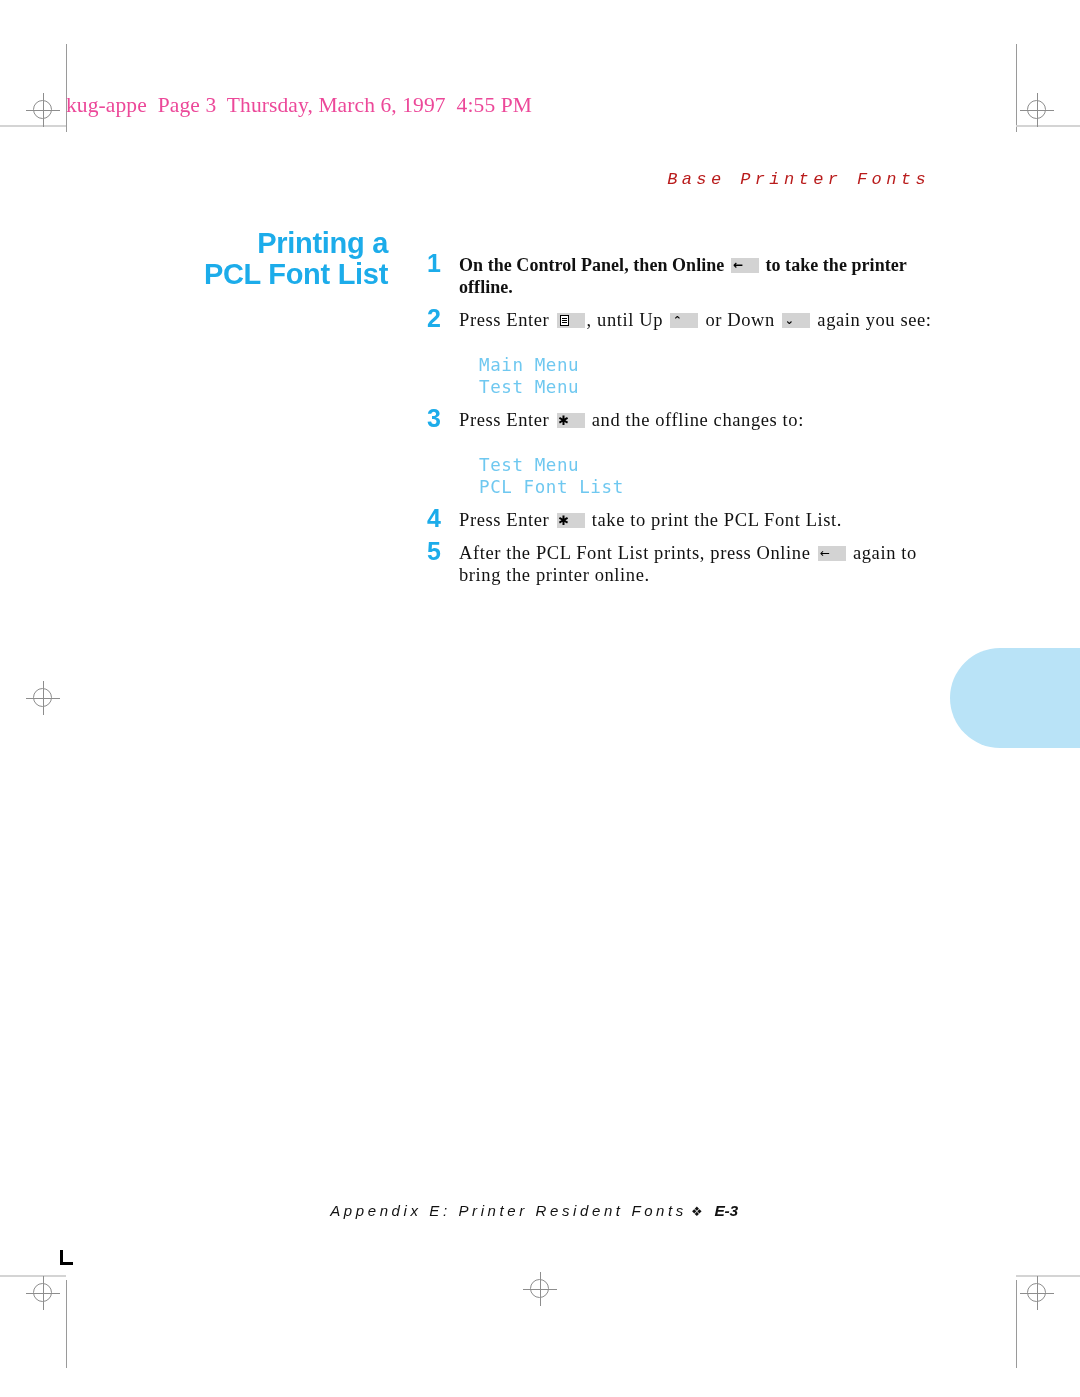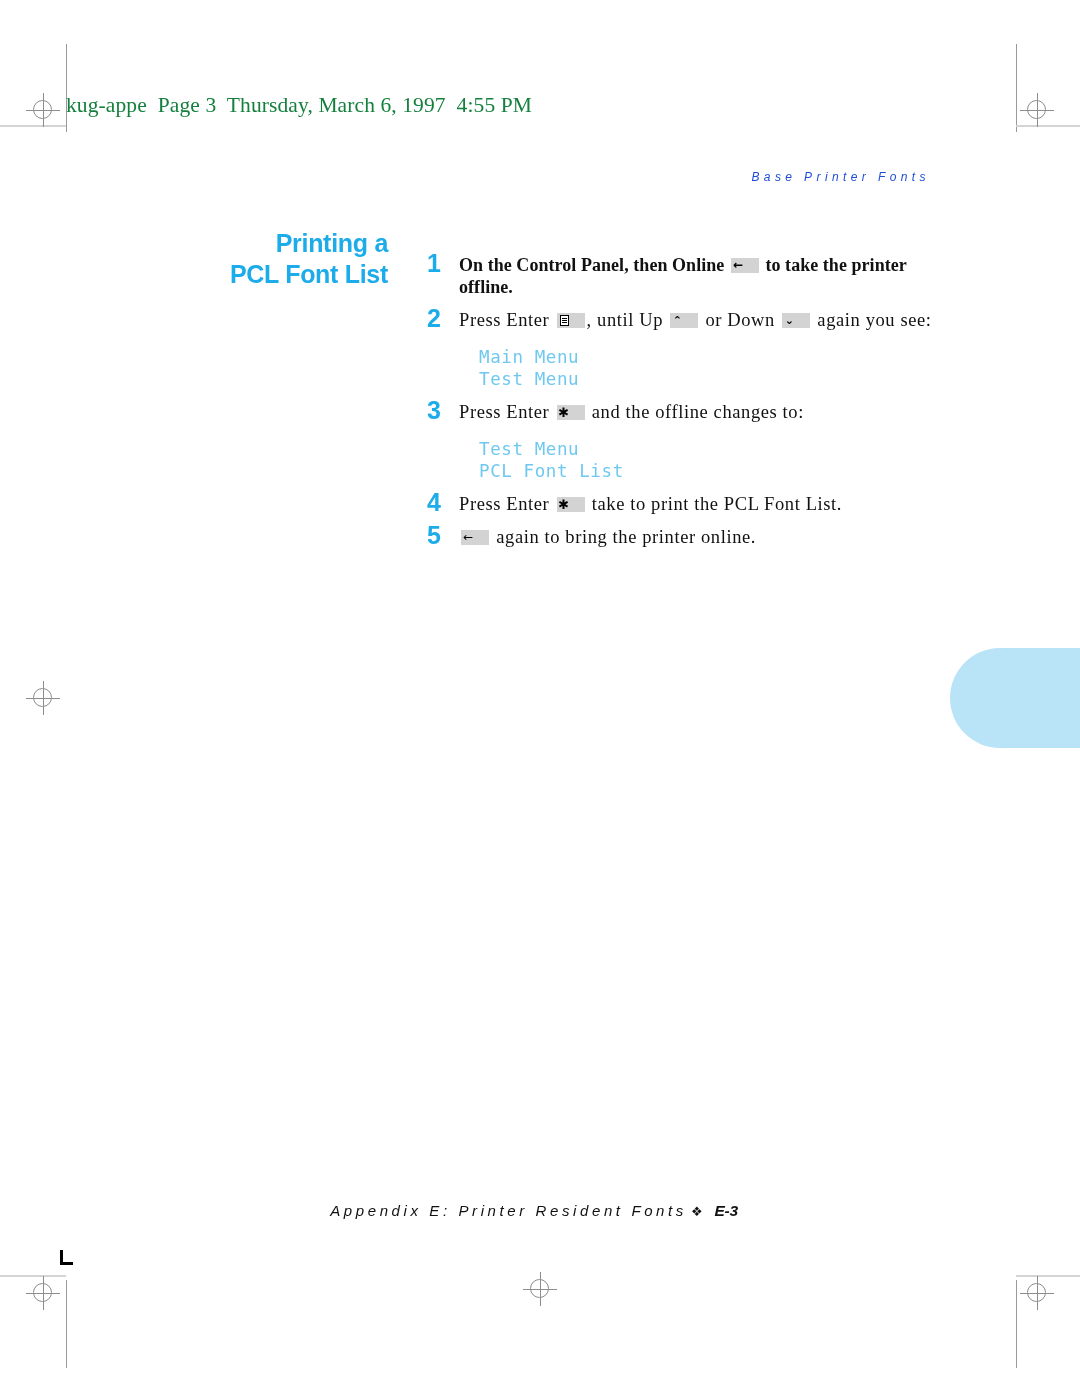--- a/index.html
+++ b/index.html
@@ -75,48 +75,48 @@
     border-radius: 50px 0 0 50px;
   }
 
   
   .file-header {
     position: absolute;
     left: 66px;
     top: 93px;
     font-family: "Liberation Serif", serif;
     font-size: 21.5px;
-    color: #15803d;
+    color: #ec4899;
     white-space: pre;
     letter-spacing: 0.1px;
   }
 
   
   .running-head {
     position: absolute;
     right: 150px;
     top: 170px;
-    font-family: Liberation Sans, sans-serif;
+    font-family: Liberation Mono, monospace;
     font-style: italic;
-    font-size: 12px;
+    font-size: 17px;
     letter-spacing: 4.4px;
-    color: #1d4ed8;
+    color: #b91c1c;
     white-space: nowrap;
   }
 
   
   .section-title {
     position: absolute;
     left: 120px;
     top: 228px;
     width: 268px;
     text-align: right;
     font-family: "Liberation Sans", sans-serif;
     font-weight: bold;
-    font-size: 25px;
+    font-size: 29px;
     line-height: 31px;
     color: #1cacea;
     letter-spacing: -0.3px;
   }
 
   
   .steps {
     position: absolute;
     left: 427px;
     top: 254px;
@@ -201,21 +201,21 @@
     height: 1px;
     background: #000;
     display: block;
   }
   .key .cap.menu-glyph .mbox i:nth-child(1) { top: 2px; }
   .key .cap.menu-glyph .mbox i:nth-child(2) { top: 4px; }
   .key .cap.menu-glyph .mbox i:nth-child(3) { top: 6px; width: 5px; }
 
   
   .lcd {
-    margin: 16px 0 0 52px;
+    margin: 24px 0 0 52px;
     font-family: "DejaVu Sans Mono", "Liberation Mono", monospace;
     font-size: 17.5px;
     line-height: 21.5px;
     color: #6fc8f0;
     letter-spacing: 0.6px;
     white-space: pre;
   }
 
   
   .footer {
@@ -326,19 +326,19 @@
       <div class="step-num">3</div>
       <div class="step-body"><span>Press Enter </span><span class="key"><span class="cap star">✱</span><span class="shadow"></span></span><span> and the offline changes to:</span></div>
       <div class="lcd"><div>Test Menu</div><div>PCL Font List</div></div>
     </div>
     <div class="step">
       <div class="step-num">4</div>
       <div class="step-body"><span>Press Enter </span><span class="key"><span class="cap star">✱</span><span class="shadow"></span></span><span> take to print the PCL Font List.</span></div>
     </div>
     <div class="step">
       <div class="step-num">5</div>
-      <div class="step-body"><span class="key"><span class="cap arrow-left">←</span><span class="shadow"></span></span><span> again to bring the printer online.</span></div>
+      <div class="step-body"><span>After the PCL Font List prints, press Online </span><span class="key"><span class="cap arrow-left">←</span><span class="shadow"></span></span><span> again to bring the printer online.</span></div>
     </div>
   </div>
 
 <div class="footer">
   <span>Appendix E: Printer Resident Fonts</span><span class="diamond">❖</span><span class="pageno">E-3</span>
 </div>
 
 </body></html>

